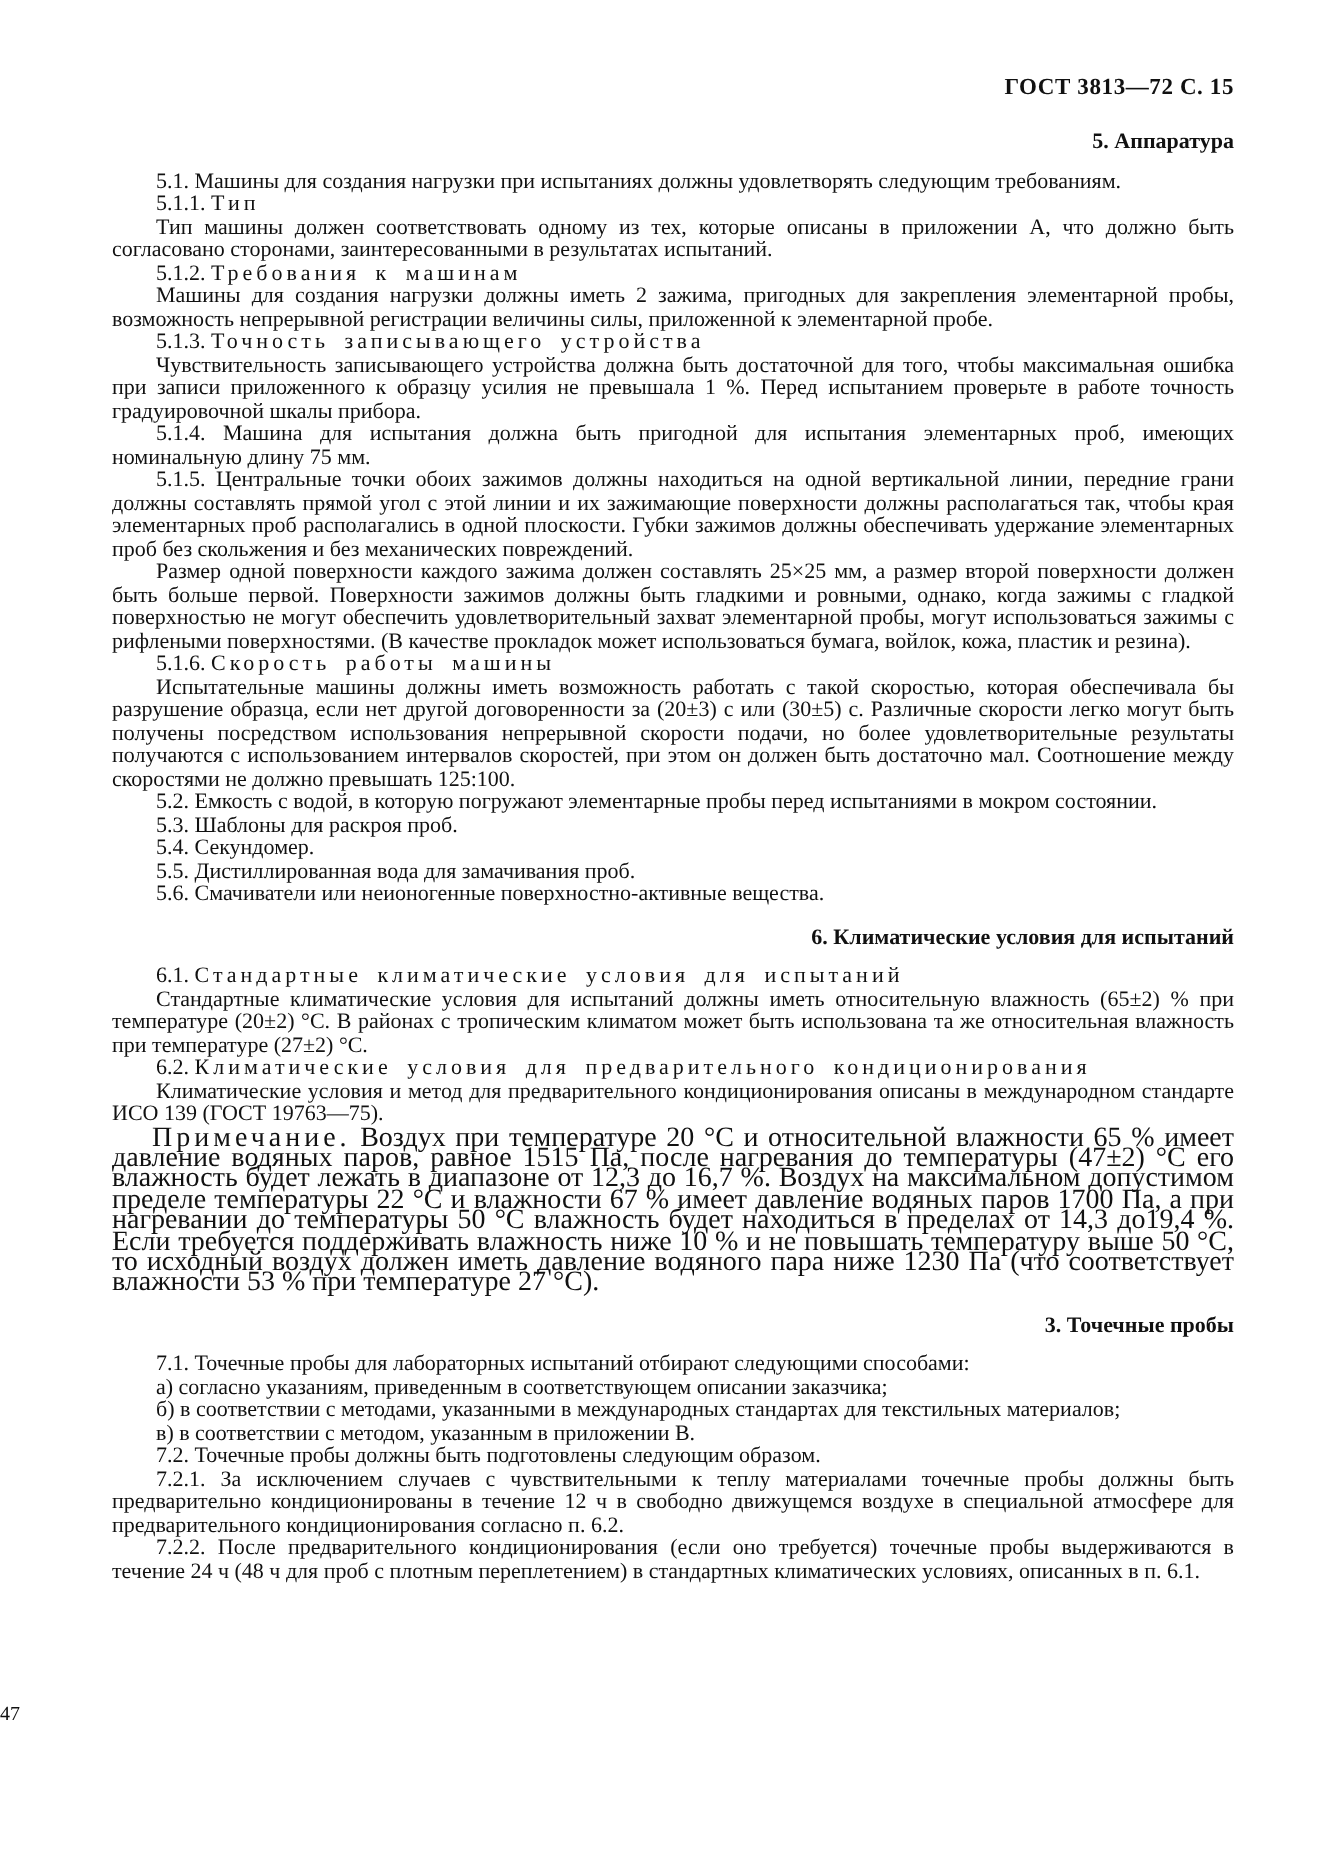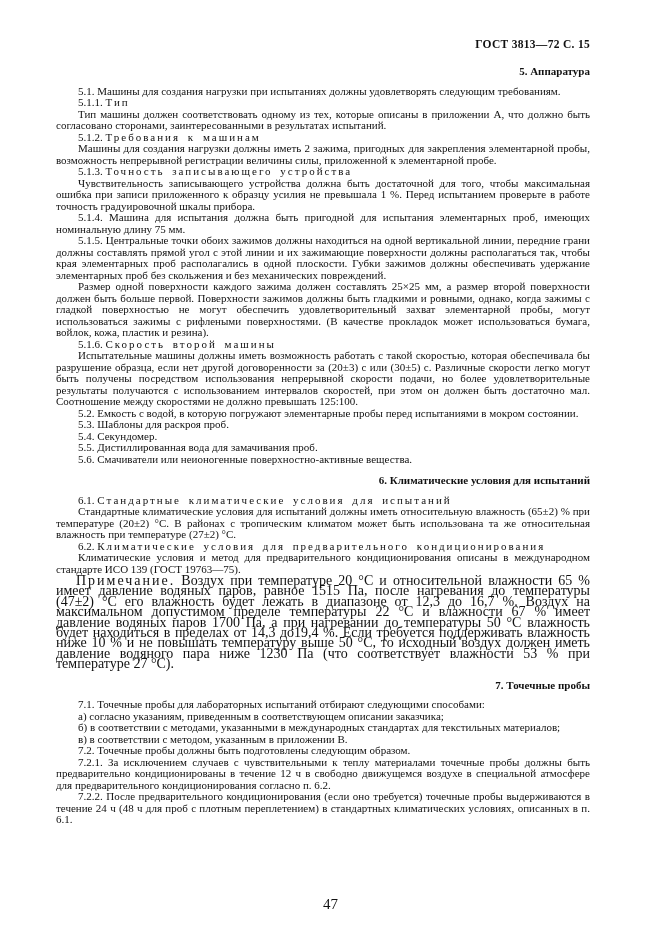--- a/index.html
+++ b/index.html
@@ -8,21 +8,21 @@
     background: #ffffff;
   }
   .page {
     position: relative;
     width: 661px;
     height: 936px;
     background: #ffffff;
     color: #111111;
     font-family: "Liberation Serif", serif;
     box-sizing: border-box;
-    padding: 38px 71px 0 56px;
+    padding: 38px 44px 0 56px;
     overflow: hidden;
   }
   .page-header {
     text-align: right;
     font-weight: bold;
     font-size: 11.5px;
     margin-bottom: 16px;
     letter-spacing: 0.3px;
   }
   .content {
@@ -47,25 +47,25 @@
     word-spacing: 3px;
   }
   .note {
     font-size: 14px;
     line-height: 10.4px;
     text-indent: 20px;
     margin-top: 1px;
   }
   .page-footer {
     position: absolute;
-    top: 896px;
+    top: 852px;
     left: 0;
     right: 0;
-    text-align: center;
-    font-size: 15px;
+    text-align: left;
+    font-size: 10px;
     color: #111111;
   }
 </style>
 </head>
 <body>
 
 <div class="page">
   <div class="page-header">
     <span class="doc-ref">ГОСТ 3813—72 С. 15</span>
   </div>
@@ -74,34 +74,34 @@
       <div class="para">5.1. Машины для создания нагрузки при испытаниях должны удовлетворять следующим требованиям.</div>
       <div class="spaced"><span>5.1.1. </span><span class="sp">Тип</span></div>
       <div class="para">Тип машины должен соответствовать одному из тех, которые описаны в приложении А, что должно быть согласовано сторонами, заинтересованными в результатах испытаний.</div>
       <div class="spaced"><span>5.1.2. </span><span class="sp">Требования к машинам</span></div>
       <div class="para">Машины для создания нагрузки должны иметь 2 зажима, пригодных для закрепления элементарной пробы, возможность непрерывной регистрации величины силы, приложенной к элементарной пробе.</div>
       <div class="spaced"><span>5.1.3. </span><span class="sp">Точность записывающего устройства</span></div>
       <div class="para">Чувствительность записывающего устройства должна быть достаточной для того, чтобы максимальная ошибка при записи приложенного к образцу усилия не превышала 1 %. Перед испытанием проверьте в работе точность градуировочной шкалы прибора.</div>
       <div class="para">5.1.4. Машина для испытания должна быть пригодной для испытания элементарных проб, имеющих номинальную длину 75 мм.</div>
       <div class="para">5.1.5. Центральные точки обоих зажимов должны находиться на одной вертикальной линии, передние грани должны составлять прямой угол с этой линии и их зажимающие поверхности должны располагаться так, чтобы края элементарных проб располагались в одной плоскости. Губки зажимов должны обеспечивать удержание элементарных проб без скольжения и без механических повреждений.</div>
       <div class="para">Размер одной поверхности каждого зажима должен составлять 25×25 мм, а размер второй поверхности должен быть больше первой. Поверхности зажимов должны быть гладкими и ровными, однако, когда зажимы с гладкой поверхностью не могут обеспечить удовлетворительный захват элементарной пробы, могут использоваться зажимы с рифлеными поверхностями. (В качестве прокладок может использоваться бумага, войлок, кожа, пластик и резина).</div>
-      <div class="spaced"><span>5.1.6. </span><span class="sp">Скорость второй машины</span></div>
+      <div class="spaced"><span>5.1.6. </span><span class="sp">Скорость работы машины</span></div>
       <div class="para">Испытательные машины должны иметь возможность работать с такой скоростью, которая обеспечивала бы разрушение образца, если нет другой договоренности за (20±3) с или (30±5) с. Различные скорости легко могут быть получены посредством использования непрерывной скорости подачи, но более удовлетворительные результаты получаются с использованием интервалов скоростей, при этом он должен быть достаточно мал. Соотношение между скоростями не должно превышать 125:100.</div>
       <div class="para">5.2. Емкость с водой, в которую погружают элементарные пробы перед испытаниями в мокром состоянии.</div>
       <div class="para">5.3. Шаблоны для раскроя проб.</div>
       <div class="para">5.4. Секундомер.</div>
       <div class="para">5.5. Дистиллированная вода для замачивания проб.</div>
       <div class="para">5.6. Смачиватели или неионогенные поверхностно-активные вещества.</div>
       <div class="heading">6. Климатические условия для испытаний</div>
       <div class="spaced"><span>6.1. </span><span class="sp">Стандартные климатические условия для испытаний</span></div>
       <div class="para">Стандартные климатические условия для испытаний должны иметь относительную влажность (65±2) % при температуре (20±2) °С. В районах с тропическим климатом может быть использована та же относительная влажность при температуре (27±2) °С.</div>
       <div class="spaced"><span>6.2. </span><span class="sp">Климатические условия для предварительного кондиционирования</span></div>
       <div class="para">Климатические условия и метод для предварительного кондиционирования описаны в международном стандарте ИСО 139 (ГОСТ 19763—75).</div>
       <div class="note"><span class="sp">Примечание.</span> Воздух при температуре 20 °С и относительной влажности 65 % имеет давление водяных паров, равное 1515 Па, после нагревания до температуры (47±2) °С его влажность будет лежать в диапазоне от 12,3 до 16,7 %. Воздух на максимальном допустимом пределе температуры 22 °С и влажности 67 % имеет давление водяных паров 1700 Па, а при нагревании до температуры 50 °С влажность будет находиться в пределах от 14,3 до19,4 %. Если требуется поддерживать влажность ниже 10 % и не повышать температуру выше 50 °С, то исходный воздух должен иметь давление водяного пара ниже 1230 Па (что соответствует влажности 53 % при температуре 27 °С).</div>
-      <div class="heading">7. Точечные пробы</div>
+      <div class="heading">3. Точечные пробы</div>
       <div class="para">7.1. Точечные пробы для лабораторных испытаний отбирают следующими способами:</div>
       <div class="para">а) согласно указаниям, приведенным в соответствующем описании заказчика;</div>
       <div class="para">б) в соответствии с методами, указанными в международных стандартах для текстильных материалов;</div>
       <div class="para">в) в соответствии с методом, указанным в приложении В.</div>
       <div class="para">7.2. Точечные пробы должны быть подготовлены следующим образом.</div>
       <div class="para">7.2.1. За исключением случаев с чувствительными к теплу материалами точечные пробы должны быть предварительно кондиционированы в течение 12 ч в свободно движущемся воздухе в специальной атмосфере для предварительного кондиционирования согласно п. 6.2.</div>
       <div class="para">7.2.2. После предварительного кондиционирования (если оно требуется) точечные пробы выдерживаются в течение 24 ч (48 ч для проб с плотным переплетением) в стандартных климатических условиях, описанных в п. 6.1.</div>
     </div>
   <div class="page-footer">
     <span>47</span>

